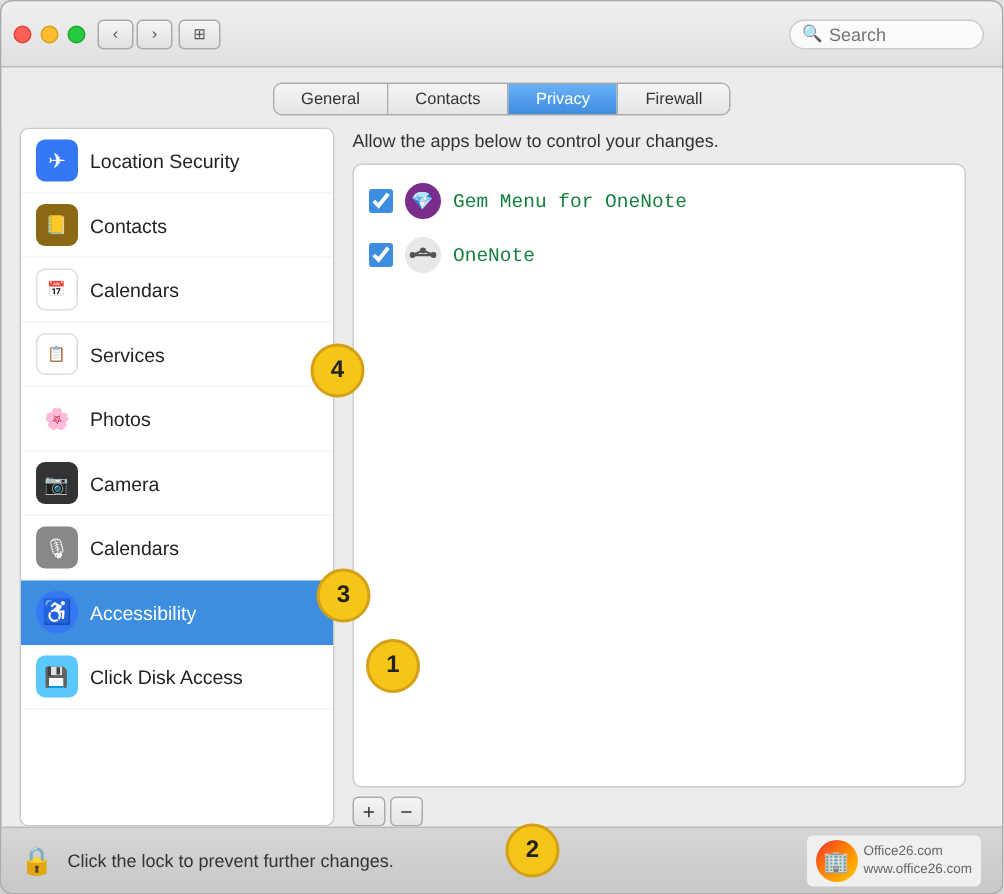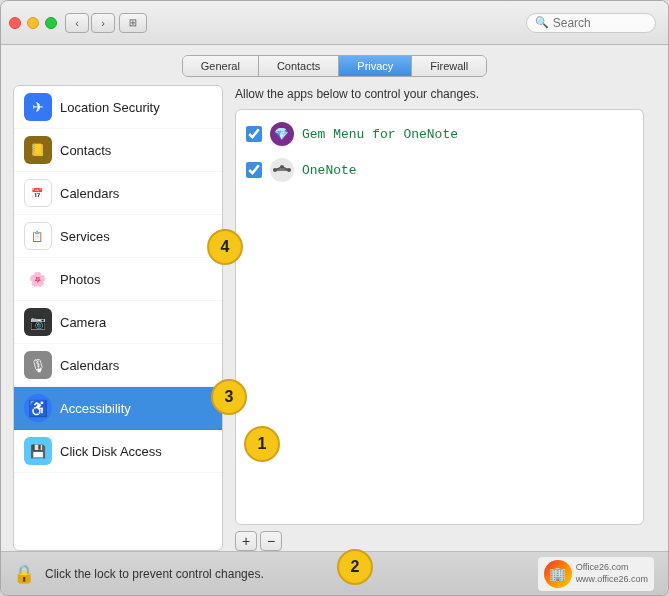--- a/index.html
+++ b/index.html
@@ -453,21 +453,21 @@
       </div>
       <div class="list-actions">
         <div class="action-btn">+</div>
         <div class="action-btn">−</div>
       </div>
     </div>
   </div>
 
   <div class="footer">
     <div class="lock-icon">🔒</div>
-    <span class="footer-text">Click the lock to prevent control changes.</span>
+    <span class="footer-text">Click the lock to prevent further changes.</span>
     <div class="footer-right">
       <div style="display:flex;align-items:center;gap:4px;background:#f0f0f0;border-radius:4px;padding:3px 6px;">
         <div style="width:28px;height:28px;background:linear-gradient(135deg,#e33,#f80,#fc0);border-radius:50%;display:flex;align-items:center;justify-content:center;color:white;font-size:14px;">🏢</div>
         <div style="font-size:9px;color:#666;line-height:1.3;">
           <div>Office26.com</div>
           <div>www.office26.com</div>
         </div>
       </div>
     </div>
   </div>

